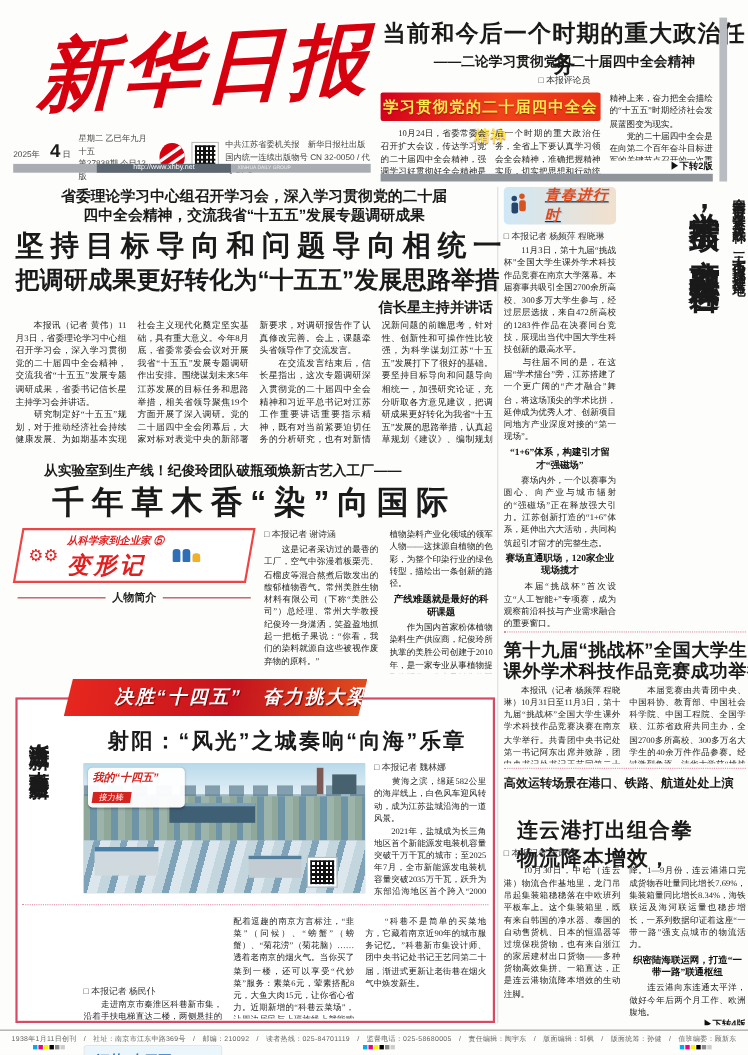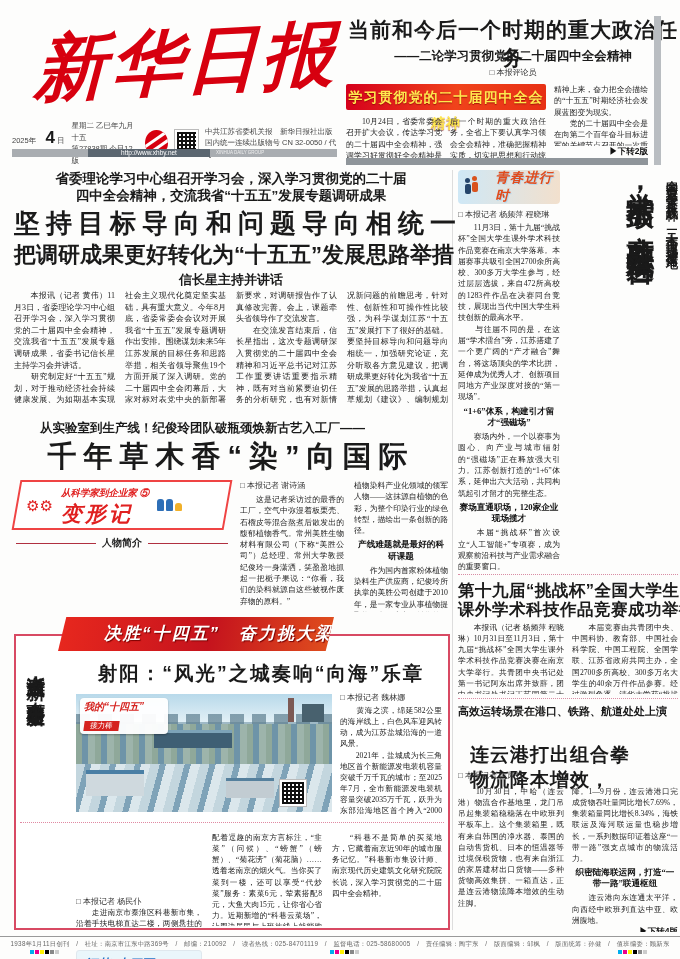--- a/index.html
+++ b/index.html
@@ -50,21 +50,21 @@
   }
   
   .kicker { font-weight:bold; font-size:13.5px; text-align:center; }
   .lead-h1 { font-weight:bold; font-size:26px; letter-spacing:6px; text-align:center; white-space:nowrap; }
   .lead-h2 { font-weight:bold; font-size:22px; letter-spacing:0px; text-align:center; white-space:nowrap; }
   .lead-speaker { font-weight:bold; font-size:13px; text-align:center; }
   .lead-body { column-count:4; column-gap:10px; height:122px; }
   
   .youth-badge {
     background:linear-gradient(90deg,#cfe8f6,#f2e0cd); border-radius:4px;
-    display:flex; align-items:center; gap:20px; padding:0 6px;
+    display:flex; align-items:center; gap:20px; padding:0 6px;text-decoration:underline;
   }
   .youth-badge-text { color:#e04b1c; font-weight:bold; font-style:italic; font-size:13.5px; letter-spacing:1px; text-shadow:1px 1px 0 #b8d8ec; }
   .fig { position:relative; width:14px; height:22px; }
   .fig b { position:absolute; border-radius:50%; background:#25456b; width:5px; height:5px; left:1px; top:2px;}
   .fig i { position:absolute; background:#25456b; width:6px; height:10px; left:1px; top:8px; border-radius:2px;}
   .fig b.o { background:#d9531e; left:8px; top:0;}
   .fig i.o { background:#d9531e; left:8px; top:6px;}
   .vert-kicker { font-weight:bold; font-size:12px; letter-spacing:2.5px; line-height:1.1; }
   .vert-headline { font-weight:bold; font-size:28px; letter-spacing:3px; margin-right:10px; line-height:1.05; }
   
@@ -155,21 +155,21 @@
   <div class="abs jump" style="left:554px; top:146px; width:94px;">▶下转2版</div>
   <div class="abs" style="left:346px; top:158px; width:302px; height:7px; background:#8f959a;"></div>
   <div class="abs" style="left:654px; top:16px; width:7px; height:149px; background:#b9bdc1;"></div>
 
   <div class="abs" style="left:452px; top:170px; width:1px; height:760px; background:#ddd;"></div>
 
   <div class="abs kicker" style="left:14px; top:170px; width:434px;">省委理论学习中心组召开学习会，深入学习贯彻党的二十届</div>
   <div class="abs kicker" style="left:14px; top:187px; width:434px;">四中全会精神，交流我省“十五五”发展专题调研成果</div>
   <div class="abs lead-h1" style="left:14px; top:206px; width:434px;">坚持目标导向和问题导向相统一</div>
   <div class="abs lead-h2" style="left:14px; top:240px; width:434px;">把调研成果更好转化为“十五五”发展思路举措</div>
-  <div class="abs lead-speaker" style="left:14px; top:271px; width:434px;">信长星主持并讲话</div>
+  <div class="abs lead-speaker" style="left:14px; top:271px; width:434px;text-align:right;">信长星主持并讲话</div>
   <div class="abs body-text lead-body" style="left:14px; top:290px; width:434px;">　　本报讯（记者 黄伟）11月3日，省委理论学习中心组召开学习会，深入学习贯彻党的二十届四中全会精神，交流我省“十五五”发展专题调研成果，省委书记信长星主持学习会并讲话。
 　　研究制定好“十五五”规划，对于推动经济社会持续健康发展、为如期基本实现社会主义现代化奠定坚实基础，具有重大意义。今年8月底，省委常委会会议对开展我省“十五五”发展专题调研作出安排。围绕谋划未来5年江苏发展的目标任务和思路举措，相关省领导聚焦19个方面开展了深入调研。党的二十届四中全会闭幕后，大家对标对表党中央的新部署新要求，对调研报告作了认真修改完善。会上，课题牵头省领导作了交流发言。
 　　在交流发言结束后，信长星指出，这次专题调研深入贯彻党的二十届四中全会精神和习近平总书记对江苏工作重要讲话重要指示精神，既有对当前紧要迫切任务的分析研究，也有对新情况新问题的前瞻思考，针对性、创新性和可操作性比较强，为科学谋划江苏“十五五”发展打下了很好的基础。要坚持目标导向和问题导向相统一，加强研究论证，充分听取各方意见建议，把调研成果更好转化为我省“十五五”发展的思路举措，认真起草规划《建议》、编制规划《纲要》，确保规划符合党中央精神、符合江苏实际、符合人民意愿。
 　　信长星强调，做好今年后两个月工作，事关“十四五”圆满收官和“十五五”良好开局。要坚决完成全年目标任务，强化经济运行监测分析，巩固拓展经济回升向好势头，并及早谋划明年相关工作。</div>
 
   <div class="abs youth-badge" style="left:458px; top:170px; width:102px; height:34px;">
     <span class="fig">
         <b></b>
         <i></i>
         <b class="o"></b>
@@ -231,21 +231,21 @@
   <div class="abs dotline" style="left:458px; top:698px; width:220px;"></div>
 
   <div class="abs logi-kicker" style="left:458px; top:704px; width:220px;">高效运转场景在港口、铁路、航道处处上演</div>
   <div class="abs logi-h" style="left:470px; top:719px;margin-top:48px;">物流降本增效，</div>
   <div class="abs logi-h" style="left:470px; top:742px;">连云港打出组合拳</div>
   <div class="abs byline" style="left:458px; top:770px;">□ 本报记者 吉凤竹</div>
   <div class="abs body-text" style="left:458px; top:786px; width:106px; height:146px; font-size:7.7px;">　　10月30日，中哈（连云港）物流合作基地里，龙门吊吊起集装箱稳稳落在中欧班列平板车上。这个集装箱里，既有来自韩国的净水器、泰国的自动售货机、日本的恒温器等过境保税货物，也有来自浙江的家居建材出口货物——多种货物高效集拼、一箱直达，正是连云港物流降本增效的生动注脚。</div>
   <div class="abs" style="left:572px; top:786px; width:106px; height:146px; overflow:hidden;">
     <div class="body-text" style="font-size:7.7px;">降。1—9月份，连云港港口完成货物吞吐量同比增长7.69%，集装箱量同比增长8.34%，海铁联运及海河联运量也稳步增长，一系列数据印证着这座“一带一路”强支点城市的物流活力。</div>
     <div class="subhead-s">织密陆海联运网，打造“一带一路”联通枢纽</div>
-    <div class="body-text" style="font-size:7.7px;">　　连云港向东连通太平洋，向西经中欧班列直达中亚、欧洲腹地。</div>
+    <div class="body-text" style="font-size:7.7px;">　　连云港向东连通太平洋，做好今年后两个月工作、欧洲腹地。</div>
     <div class="jump">▶下转4版</div>
   </div>
 
   <div class="abs special-box" style="left:14px; top:634px; width:436px; height:296px;"></div>
   <div class="abs win-banner" style="left:58px; top:617px; width:276px; height:34px;">决胜“十四五”　奋力挑大梁</div>
 
   <div class="abs vert kx-vert" style="left:24px; top:662px; height:250px;">渐进式更新：南京科巷迎新生</div>
 
   <div class="abs sheyang-h" style="left:76px; top:660px; width:370px;">射阳：“风光”之城奏响“向海”乐章</div>
 
@@ -275,21 +275,21 @@
 
   <div class="abs dotline" style="left:20px; top:822px; width:424px; border-top-color:#e089a2;"></div>
 
   <div class="abs jsbadge" style="left:76px; top:832px; width:126px; height:60px;">
     <div class="b1">江苏“十四五”</div>
 
   </div>
   <div class="abs byline" style="left:76px; top:896px;">□ 本报记者 杨民仆</div>
   <div class="abs body-text" style="left:76px; top:907px; width:126px; height:20px; font-size:7.7px;">　　走进南京市秦淮区科巷新市集，沿着手扶电梯直达二楼，两侧悬挂的每幅生鲜图下方都</div>
   <div class="abs body-text" style="left:212px; top:832px; width:110px; height:94px; font-size:7.7px;">配着逗趣的南京方言标注，“韭菜”（问候）、“螃蟹”（螃蟹）、“菊花涝”（菊花脑）……透着老南京的烟火气。当你买了菜到一楼，还可以享受“代炒菜”服务：素菜6元，荤素搭配8元，大鱼大肉15元，让你省心省力。近期新增的“科巷云菜场”，让周边居民与上班族线上就能购菜。</div>
-  <div class="abs body-text" style="left:332px; top:832px; width:110px; height:94px; font-size:7.7px;">　　“科巷不是简单的买菜地方，它藏着南京近90年的城市服务记忆。”科巷新市集设计师、南京现代历史建筑文化研究院院长说，深入学习贯彻党的二十届四中全会精神。</div>
+  <div class="abs body-text" style="left:332px; top:832px; width:110px; height:94px; font-size:7.7px;">　　“科巷不是简单的买菜地方，它藏着南京近90年的城市服务记忆。”科巷新市集设计师、团中央书记处书记王艺同第二十届，渐进式更新让老街巷在烟火气中焕发新生。</div>
 
   <div class="abs" style="left:0; top:936px; width:680px; height:1px; background:#999;"></div>
   <div class="abs footer-text" style="left:0; top:940px; width:680px;">1938年1月11日创刊　/　社址：南京市江东中路369号　/　邮编：210092　/　读者热线：025-84701119　/　监督电话：025-58680005　/　责任编辑：陶宇东　/　版面编辑：邹枫　/　版面统筹：孙健　/　值班编委：顾新东</div>
   <div class="abs cmyk" style="left:30px; top:950px;">
     <i style="background:#00aeef;"></i>
       <i style="background:#ec008c;"></i>
       <i style="background:#fff200;"></i>
       <i style="background:#000;"></i>
       <i style="background:#888;"></i>
       <i style="background:#ccc;"></i>

